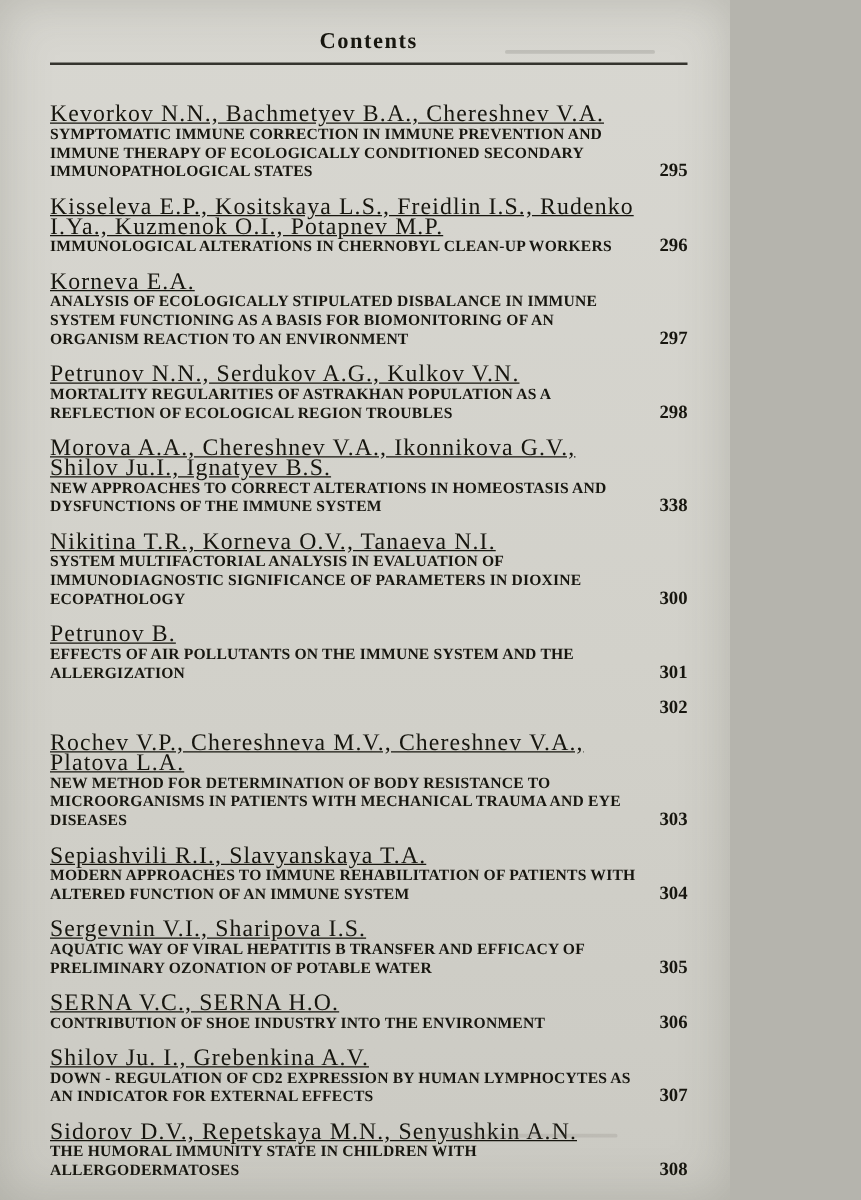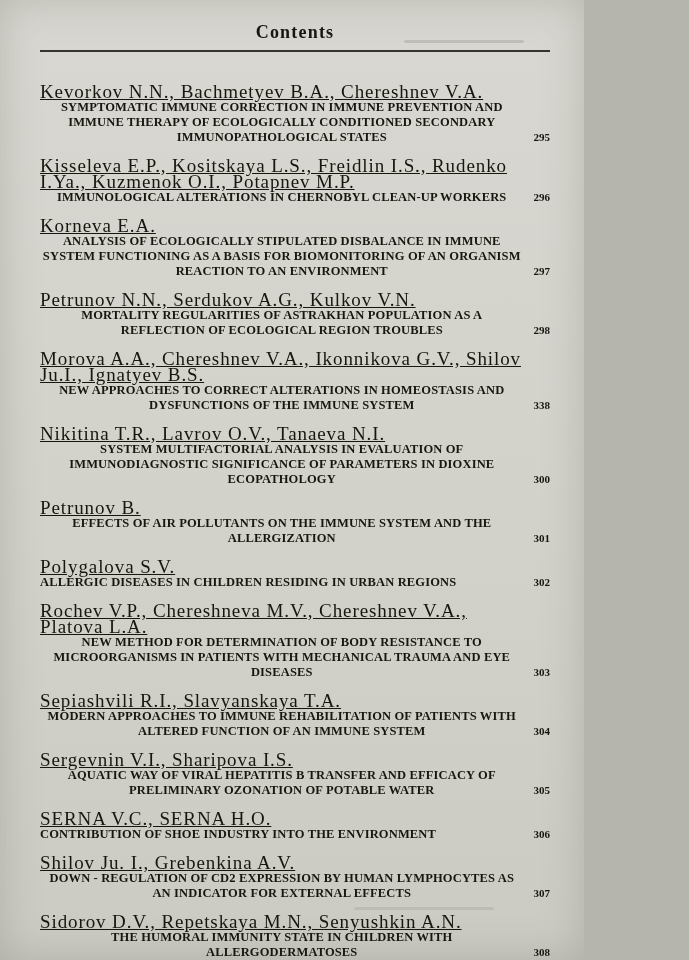--- a/index.html
+++ b/index.html
@@ -47,26 +47,25 @@
     font-size: 19px;
     line-height: 16px;
     letter-spacing: 0.9px;
     text-decoration: underline;
   }
   .entry-title {
     font-weight: bold;
     font-size: 12.5px;
     line-height: 15px;
     letter-spacing: 0.15px;
-    text-align: center;
   }
   .entry-page {
     margin-left: auto;
     font-weight: bold;
-    font-size: 11px;
+    font-size: 15px;
     line-height: 15px;
     padding-left: 10px;
     white-space: nowrap;
   }
   .footer {
     position: absolute;
     left: 40px;
     right: 34px;
     bottom: 28px;
     display: flex;
@@ -145,39 +144,35 @@
   <div class="entry">
     <div class="entry-main">
       <div class="entry-authors">Morova A.A., Chereshnev V.A., Ikonnikova G.V., Shilov Ju.I., Ignatyev B.S.</div>
       <div class="entry-title">NEW APPROACHES TO CORRECT ALTERATIONS IN HOMEOSTASIS AND DYSFUNCTIONS OF THE IMMUNE SYSTEM</div>
     </div>
     <div class="entry-page">338</div>
   </div>
 
   <div class="entry">
     <div class="entry-main">
-      <div class="entry-authors">Nikitina T.R., Lavrov O.V., Tanaeva N.I.</div>
+      <div class="entry-authors">Nikitina T.R., Korneva O.V., Tanaeva N.I.</div>
       <div class="entry-title">SYSTEM MULTIFACTORIAL ANALYSIS IN EVALUATION OF IMMUNODIAGNOSTIC SIGNIFICANCE OF PARAMETERS IN DIOXINE ECOPATHOLOGY</div>
     </div>
     <div class="entry-page">300</div>
   </div>
 
   <div class="entry">
     <div class="entry-main">
       <div class="entry-authors">Petrunov B.</div>
       <div class="entry-title">EFFECTS OF AIR POLLUTANTS ON THE IMMUNE SYSTEM AND THE ALLERGIZATION</div>
     </div>
     <div class="entry-page">301</div>
   </div>
 
   <div class="entry">
-    <div class="entry-main">
-      <div class="entry-authors">Polygalova S.V.</div>
-      <div class="entry-title">ALLERGIC DISEASES IN CHILDREN RESIDING IN URBAN REGIONS</div>
-    </div>
     <div class="entry-page">302</div>
   </div>
 
   <div class="entry">
     <div class="entry-main">
       <div class="entry-authors">Rochev V.P., Chereshneva M.V., Chereshnev V.A., Platova L.A.</div>
       <div class="entry-title">NEW METHOD FOR DETERMINATION OF BODY RESISTANCE TO MICROORGANISMS IN PATIENTS WITH MECHANICAL TRAUMA AND EYE DISEASES</div>
     </div>
     <div class="entry-page">303</div>
   </div>

